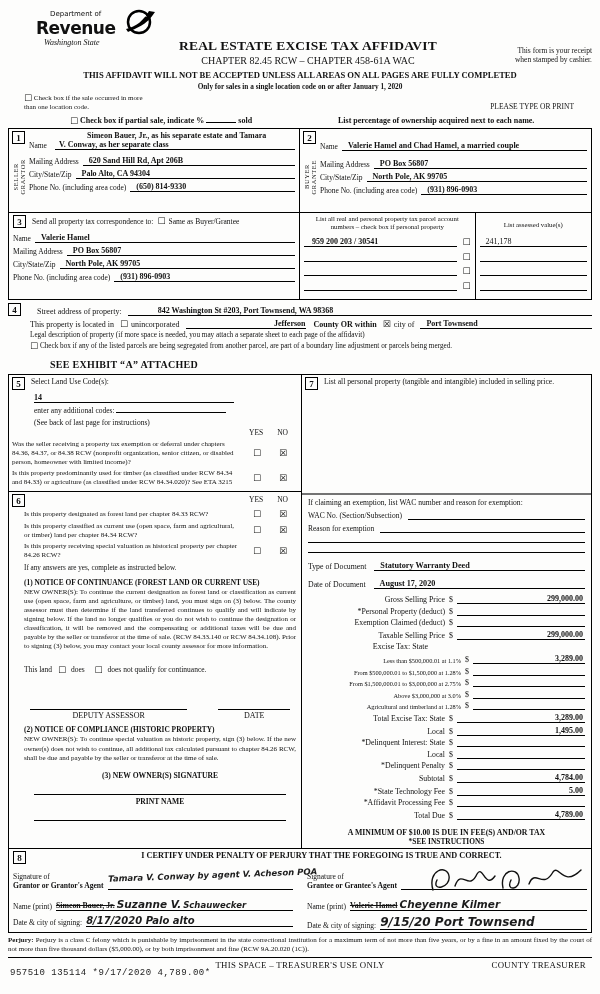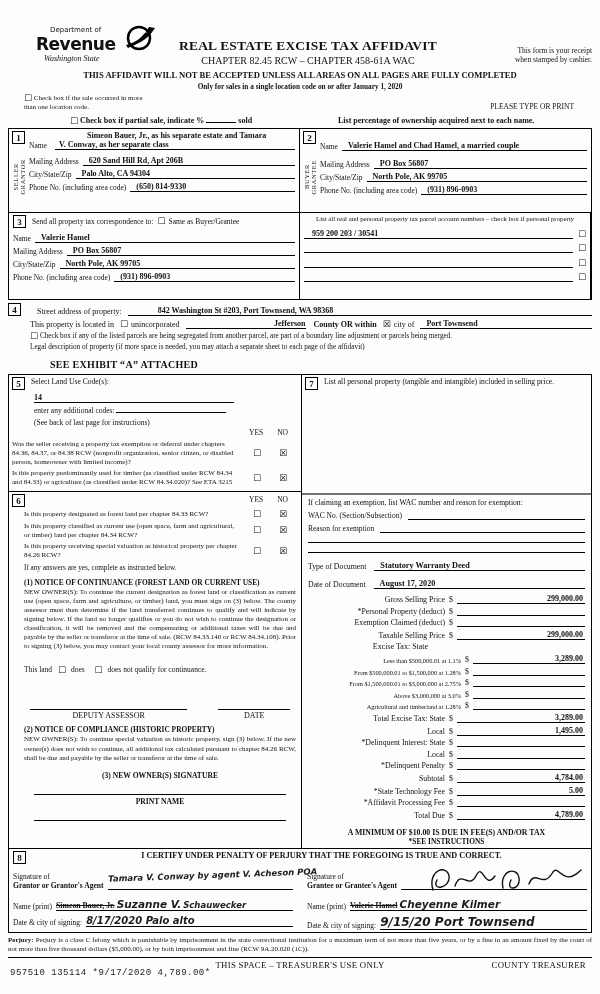--- a/index.html
+++ b/index.html
@@ -4,21 +4,21 @@
 <style>
   * { box-sizing: border-box; margin: 0; padding: 0; }
   body { background:#e8e8e8; }
   .page {
     width: 600px; height: 994px; background: #fdfdfc; color:#111;
     font-family: "Liberation Serif", serif; font-size: 8px;
     position: relative; margin: 0 auto; overflow: hidden;
     padding: 6px 8px 0 8px;
   }
   .hdr { position: relative; height: 122px; }
-  .logo { position: absolute; left: 28px; top: 20px; }
+  .logo { position: absolute; left: 28px; top: 4px; }
   .logo .l1 { font-family:"DejaVu Sans", sans-serif; font-size:7px; margin-left:14px;}
   .logo .l2 { font-family:"DejaVu Sans", sans-serif; font-weight:bold; font-size:17px; letter-spacing:-0.5px;}
   .logo .l3 { font-style: italic; font-size:8px; margin-left:8px;}
   .logo-swirl { position:absolute; left:86px; top:-2px; }
   .title-block { position:absolute; left:130px; top:32px; width:340px; text-align:center;}
   .title { font-weight:bold; font-size:13.5px; letter-spacing:0.2px;}
   .subtitle { font-size:10px; margin-top:1px;}
   .receipt { position:absolute; right:0; top:40px; width:92px; font-size:7.5px; text-align:right; line-height:1.25;}
   .warn { position:absolute; left:0; top:64px; width:100%; text-align:center; font-weight:bold; font-size:8.6px;}
   .onlyfor { position:absolute; left:0; top:76px; width:100%; text-align:center; font-weight:bold; font-size:7.3px;}
@@ -269,44 +269,51 @@
           </div>
         <div class="prow">
             <span class="pv"></span>
             <span class="cb">☐</span>
           </div>
         <div class="prow">
             <span class="pv"></span>
             <span class="cb">☐</span>
           </div>
       </div>
+      <div class="acol">
+        <div class="phead" style="margin-top:6px;">List assessed value(s)</div>
+        <div class="arow" style="margin-top:8px;">241,178</div>
+        <div class="arow"></div>
+        <div class="arow"></div>
+        <div class="arow"></div>
+      </div>
     </div>
   </div>
 
   <div class="sec4 s4">
     <div class="s4l1">
       <div class="numbox">4</div>
       <span class="s4text" style="margin-left:8px;">Street address of property:</span>
       <span class="blank" style="flex:1; font-weight:bold; padding-left:30px;">842 Washington St #203, Port Townsend, WA  98368</span>
     </div>
     <div class="ind" style="display:flex; align-items:flex-end; margin-top:3px;">
       <span class="s4text">This property is located in</span>
       <span class="cb">☐</span>
       <span class="s4text" style="padding-left:3px;">unincorporated</span>
       <span class="blank" style="width:120px; font-weight:bold; padding-left:4px;text-align:right;">Jefferson</span>
       <span class="s4text" style="padding-left:8px; font-weight:bold;">County OR  within</span>
       <span class="cb">☒</span>
       <span class="s4text" style="padding-left:3px;">city of</span>
       <span class="blank" style="flex:1; font-weight:bold; padding-left:6px;">Port Townsend</span>
     </div>
+    <div class="ind" style="margin-top:2px; font-size:7.2px;">Legal description of property (if more space is needed, you may attach a separate sheet to each page of the affidavit)</div>
     <div class="ind" style="margin-top:3px; font-size:7.2px;">
       <span class="cb">☐</span>
       <span>Check box if any of the listed parcels are being segregated from another parcel, are part of a boundary line adjustment or parcels being merged.</span>
     </div>
-    <div class="ind" style="margin-top:2px; font-size:7.2px;">Legal description of property (if more space is needed, you may attach a separate sheet to each page of the affidavit)</div>
     <div class="exhibit">SEE EXHIBIT “A” ATTACHED</div>
   </div>
 
   <div class="cols">
 
     <div class="lcol">
 
       <div class="secpad">
         <div class="shead">
           <div class="numbox">5</div>

